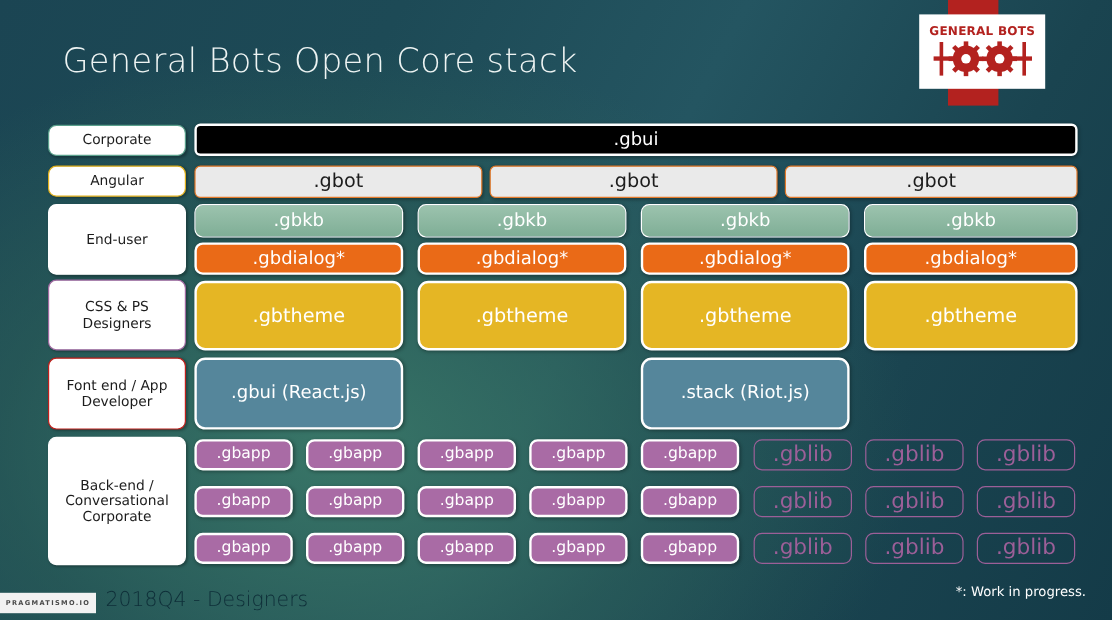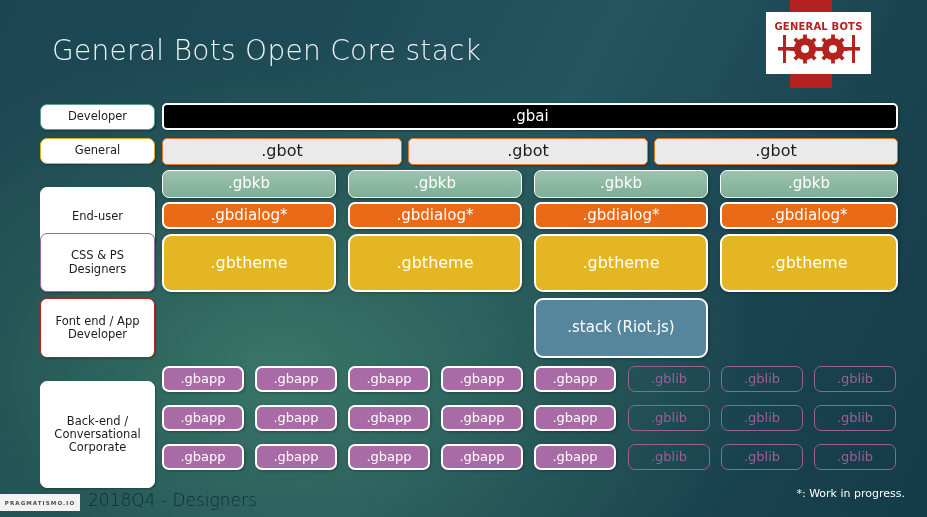--- a/index.html
+++ b/index.html
@@ -91,21 +91,21 @@
     background: #ffffff;
     color: #1c1c1c;
     border-radius: 7px;
     font-size: 11.5px;
     padding: 2px 4px;
     border: 1.6px solid #ffffff;
     box-shadow: 1px 1px 2px rgba(0,0,0,0.28);
   }
   .role-label.b-teal   { border-color: #5aa08c; }
   .role-label.b-gold   { border-color: #e0b01c; }
-  .role-label.b-none   { border-color: #ffffff; margin-top: 17px; }
+  .role-label.b-none   { border-color: #ffffff; }
   .role-label.b-purple { border-color: #a06ba2; }
   .role-label.b-red    { border-color: #c0201c; }
 
   
   .blk {
     border-radius: 7px;
     color: #ffffff;
     font-size: 15px;
     box-shadow: 1px 1px 3px rgba(0,0,0,0.3);
   }
@@ -153,21 +153,21 @@
     background: #a96ba5;
     border: 2px solid #ffffff;
     color: #ffffff;
     font-size: 13px;
     border-radius: 7px;
   }
   .blk.gblib {
     background: transparent;
     border: 1.4px solid #9c5f98;
     color: #9c5f98;
-    font-size: 13px;
+    font-size: 18px;
     border-radius: 7px;
     box-shadow: none;
   }
 
   
   #footer-badge {
     position: absolute;
     left: 0px;
     top: 494px;
     width: 80px;
@@ -249,40 +249,40 @@
         </g>
       </svg>
     </span>
   </div>
 
   <div id="slide-title">General Bots Open Core stack</div>
 
   <div id="stack">
 
     <div class="cell role-label b-teal" style="left:40px; top:104px; width:115px; height:26px;">
-        <span>Developer</span>
+        <span>Corporate</span>
       </div>
     <div class="cell role-label b-gold" style="left:40px; top:138px; width:115px; height:26px;">
-        <span>General</span>
+        <span>Angular</span>
       </div>
     <div class="cell role-label b-none" style="left:40px; top:170px; width:115px; height:59px;">
         <span>End-user</span>
       </div>
     <div class="cell role-label b-purple" style="left:40px; top:233px; width:115px; height:59px;">
         <span>CSS &amp; PS Designers</span>
       </div>
     <div class="cell role-label b-red" style="left:40px; top:298px; width:115px; height:60px;">
         <span>Font end / App Developer</span>
       </div>
     <div class="cell role-label b-none" style="left:40px; top:364px; width:115px; height:107px;">
         <span>Back-end / Conversational Corporate</span>
       </div>
 
     <div class="cell blk gbai" style="left:162px; top:103px; width:736px; height:27px;">
-        <span>.gbai</span>
+        <span>.gbui</span>
       </div>
 
     <div class="cell blk gbot" style="left:162px; top:138px; width:240px; height:27px;">
         <span>.gbot</span>
       </div>
     <div class="cell blk gbot" style="left:408px; top:138px; width:240px; height:27px;">
         <span>.gbot</span>
       </div>
     <div class="cell blk gbot" style="left:654px; top:138px; width:244px; height:27px;">
         <span>.gbot</span>
@@ -320,20 +320,23 @@
     <div class="cell blk gbtheme" style="left:348px; top:234px; width:174px; height:58px;">
         <span>.gbtheme</span>
       </div>
     <div class="cell blk gbtheme" style="left:534px; top:234px; width:174px; height:58px;">
         <span>.gbtheme</span>
       </div>
     <div class="cell blk gbtheme" style="left:720px; top:234px; width:178px; height:58px;">
         <span>.gbtheme</span>
       </div>
 
+    <div class="cell blk gbui" style="left:162px; top:298px; width:174px; height:60px;">
+        <span>.gbui (React.js)</span>
+      </div>
     <div class="cell blk gbui" style="left:534px; top:298px; width:174px; height:60px;">
         <span>.stack (Riot.js)</span>
       </div>
 
     <div class="cell blk gbapp" style="left:162px; top:366px; width:82px; height:26px;">
         <span>.gbapp</span>
       </div>
     <div class="cell blk gbapp" style="left:255px; top:366px; width:82px; height:26px;">
         <span>.gbapp</span>
       </div>

